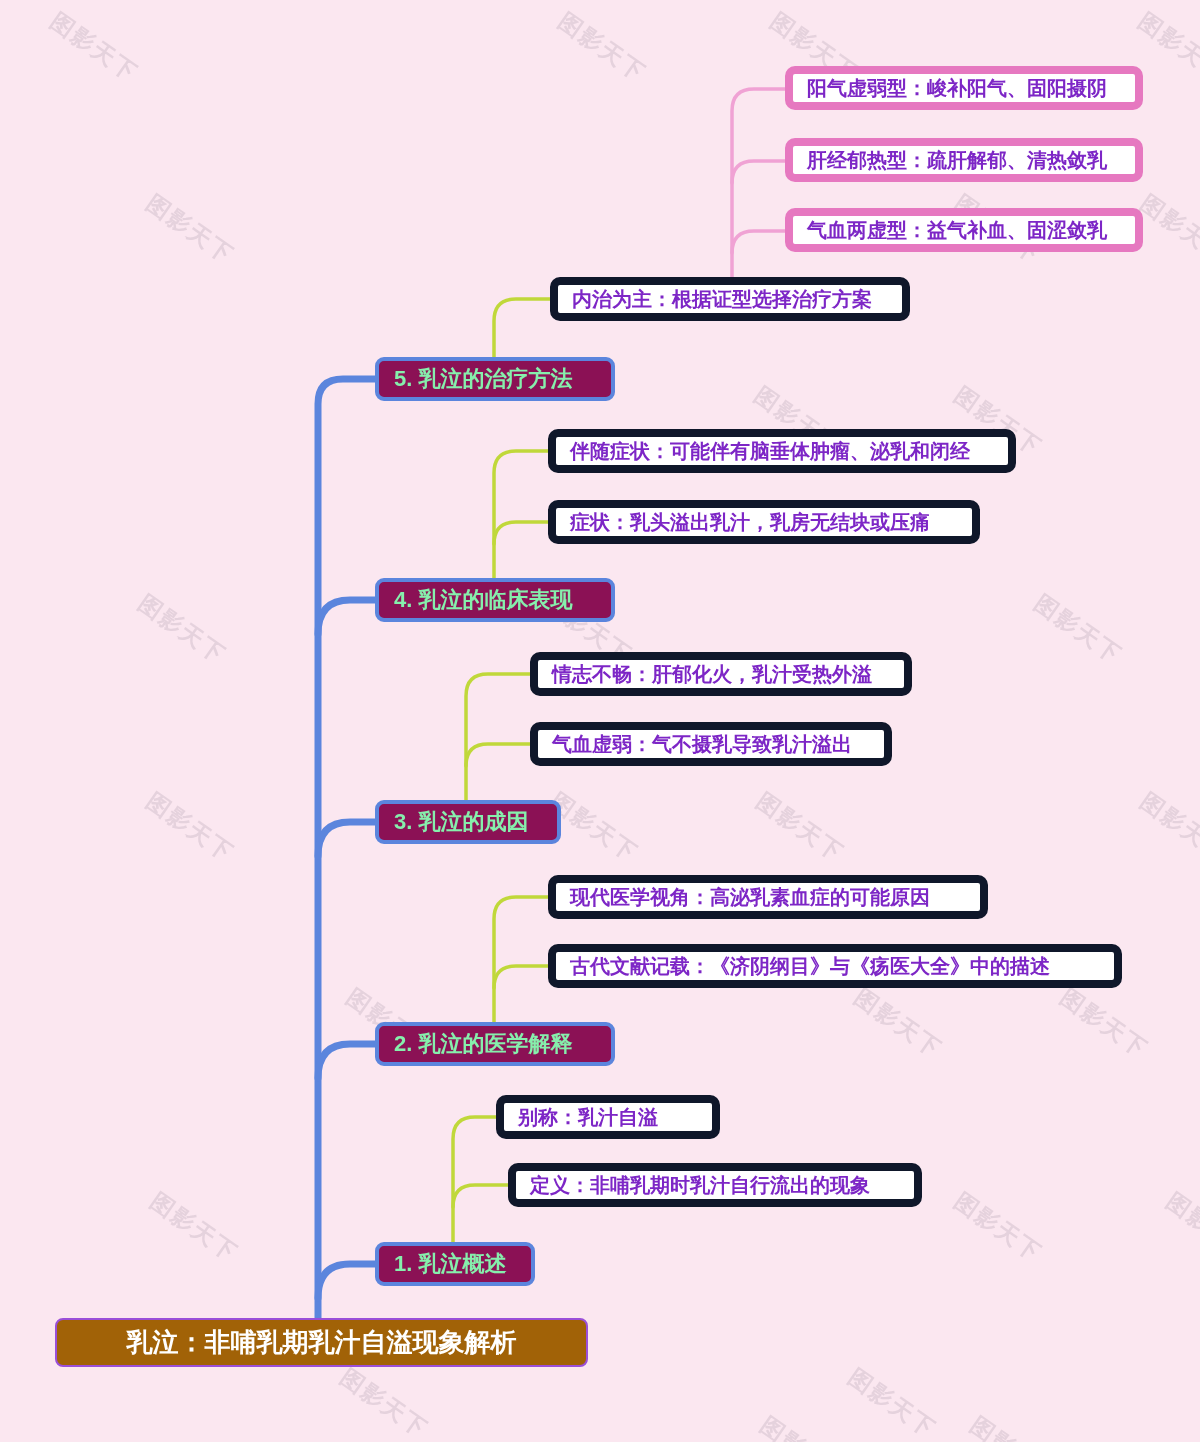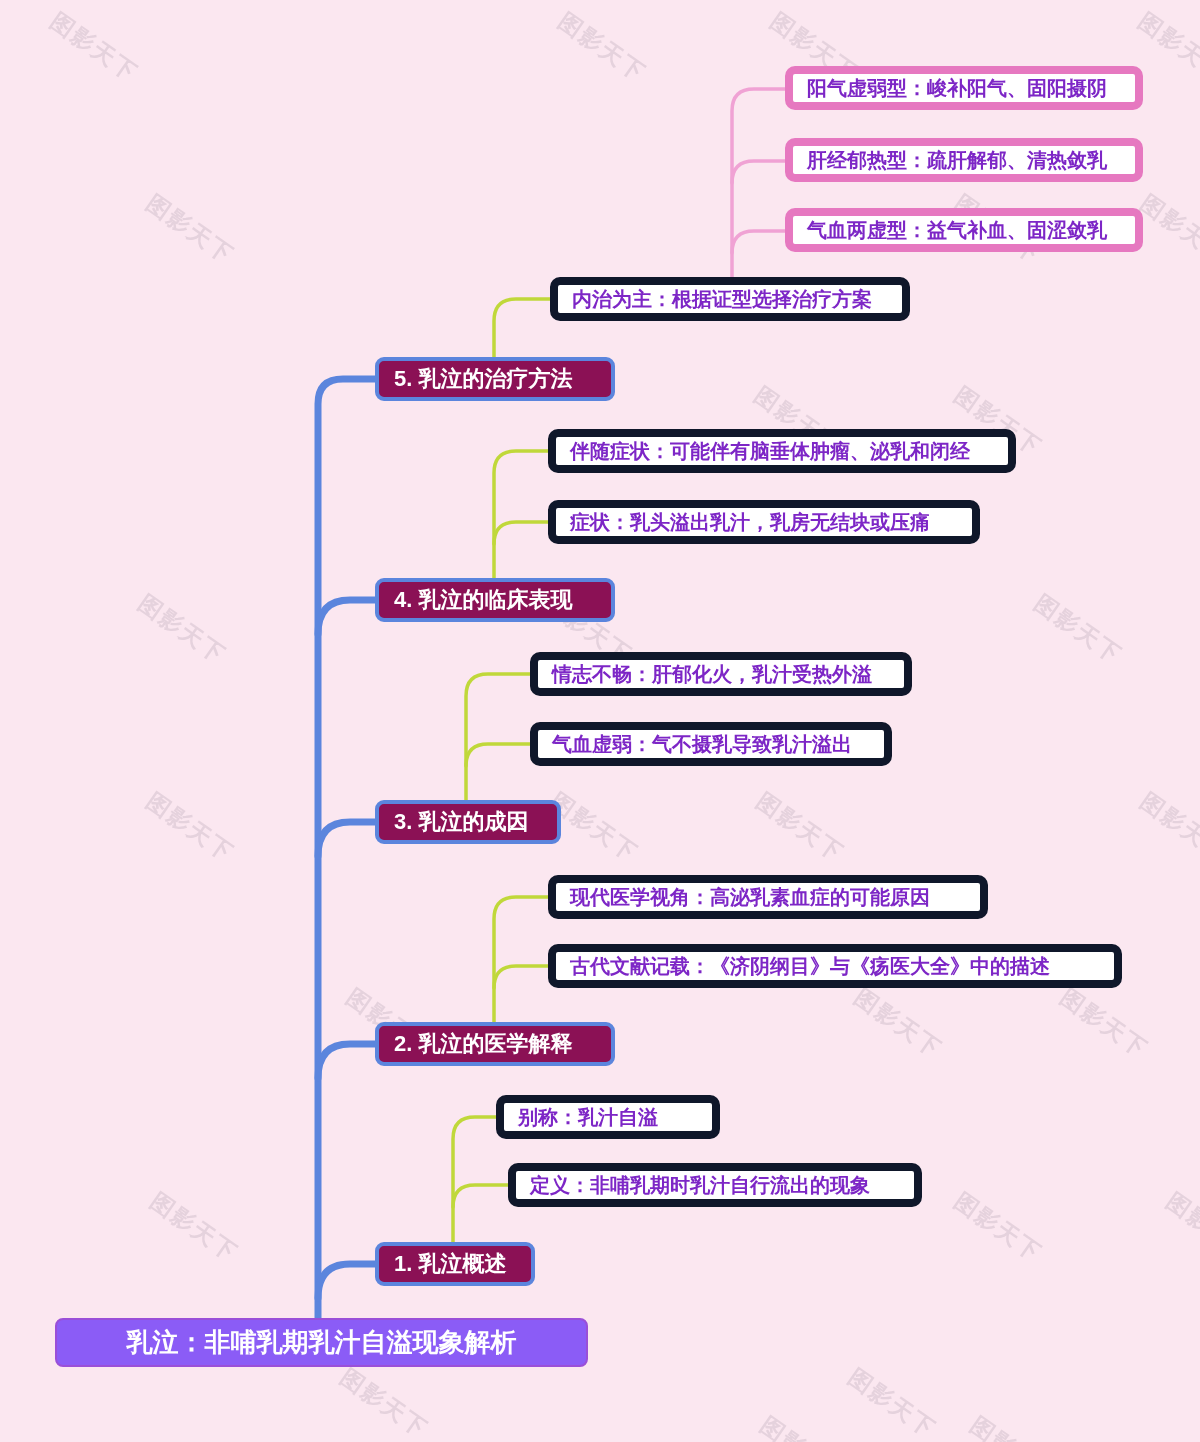--- a/index.html
+++ b/index.html
@@ -9,25 +9,25 @@
     font-family:"Liberation Sans","DejaVu Sans",sans-serif;
   }
   #stage{position:absolute;inset:0;width:1200px;height:1442px;}
   svg.wires{position:absolute;left:0;top:0;z-index:1;}
   .node{
     position:absolute;z-index:3;box-sizing:border-box;
     display:flex;align-items:center;white-space:nowrap;
     border-radius:10px;font-weight:bold;
   }
   .root{
-    background:#8b5cf6;border:2px solid #9a4fd8;color:#ffffff;
+    background:#a16207;border:2px solid #9a4fd8;color:#ffffff;
     font-size:26px;justify-content:center;height:49px;border-radius:8px;text-align:center;
   }
   .section{
-    background:#8b1155;border:4px solid #5b85dd;color:#ffffff;
+    background:#8b1155;border:4px solid #5b85dd;color:#86efac;
     font-size:22px;height:44px;padding:0 15px;border-radius:9px;
   }
   .leaf{
     background:#ffffff;border:8px solid #0f172a;color:#7d26c6;
     font-size:20px;height:44px;padding:0 14px;
   }
   .pink{border-color:#e678c0;}
   .wm{
     position:absolute;z-index:2;color:rgba(186,166,182,0.33);
     font-size:23px;font-weight:bold;letter-spacing:2px;

